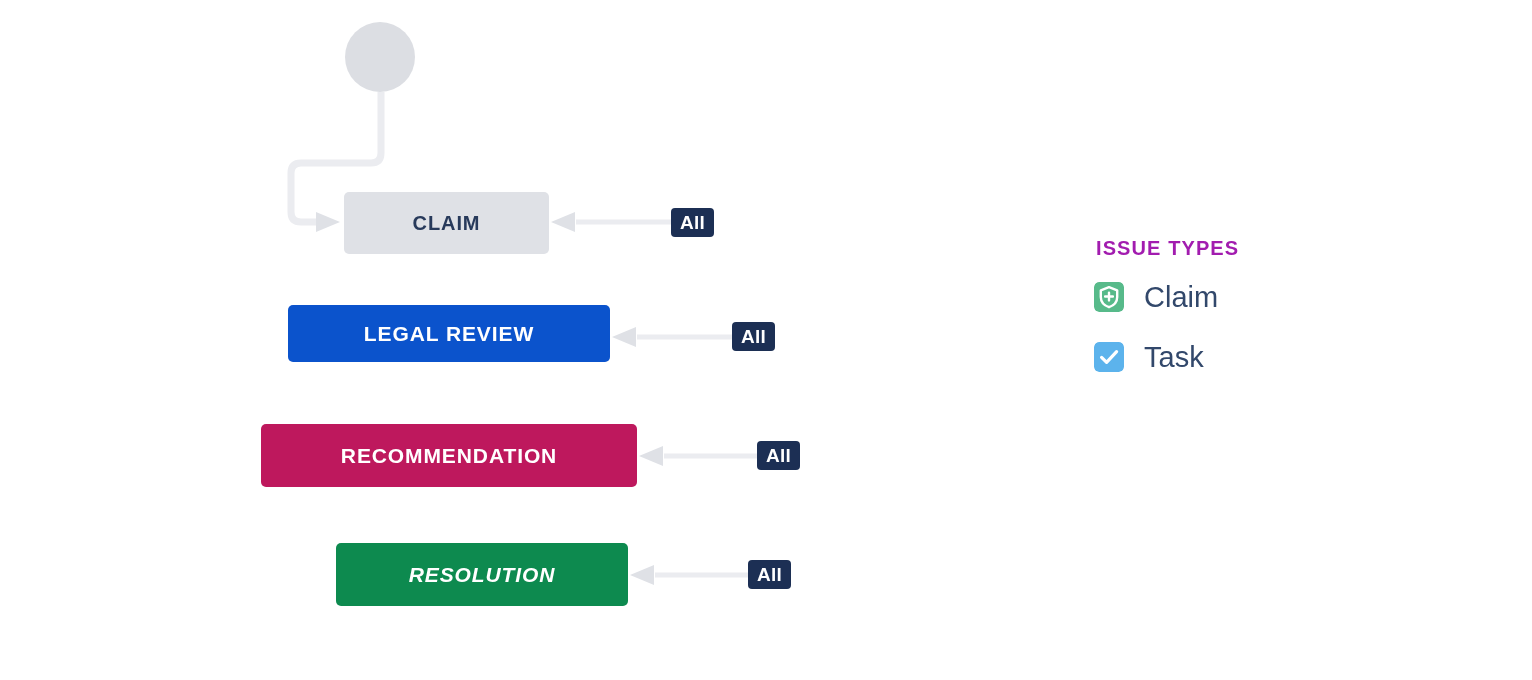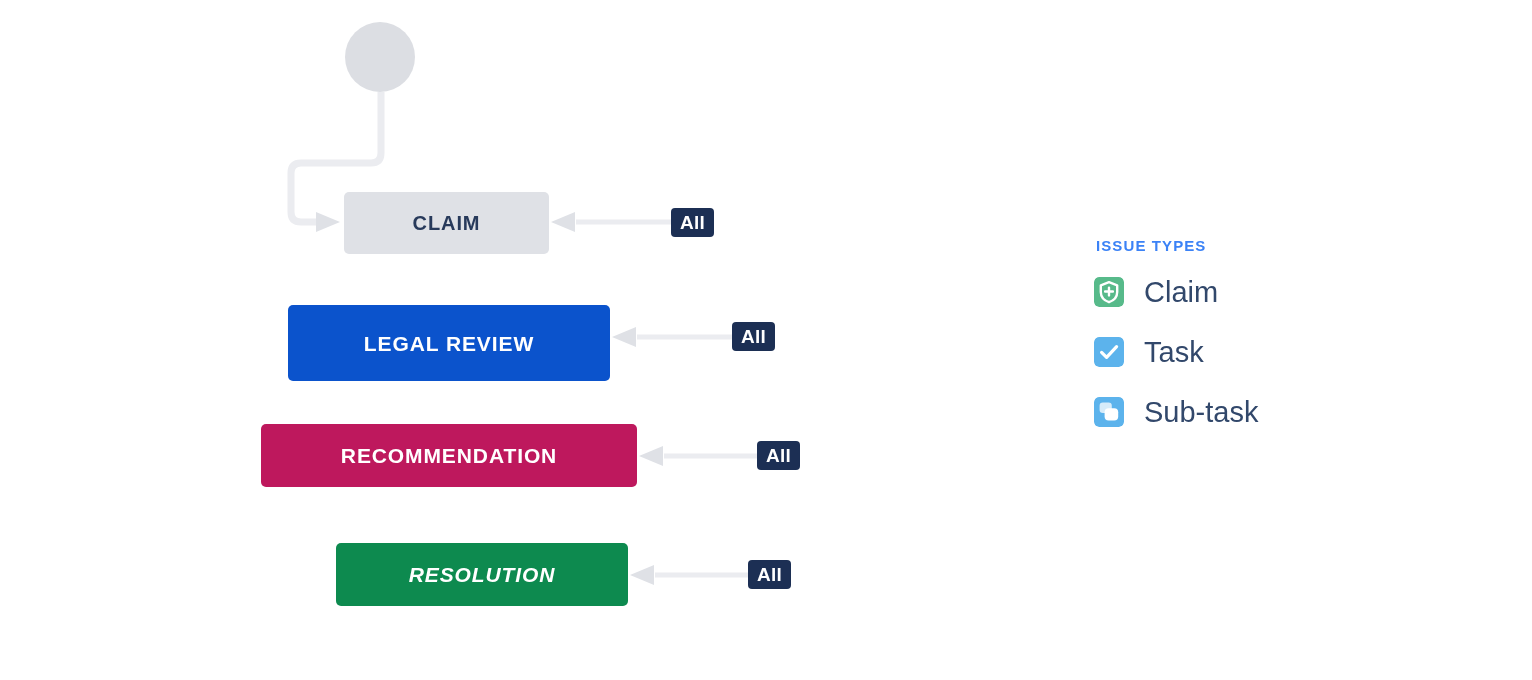--- a/index.html
+++ b/index.html
@@ -86,23 +86,23 @@
     padding: 10px 9px;
     height: 29px;
     box-sizing: border-box;
   }
 
   
   .legend {
     position: absolute;
   }
   .legend-title {
-    font-size: 15px;
+    font-size: 20px;
     letter-spacing: 1.1px;
-    color: #3b82f6;
+    color: #a21caf;
     font-weight: bold;
     margin: 0 0 22px 2px;
     line-height: 1;
   }
   .legend-row {
     display: flex;
     align-items: center;
     margin-bottom: 26px;
     height: 34px;
   }
@@ -143,21 +143,21 @@
     <line x1="748" y1="575" x2="655" y2="575" stroke="#ebecf0" stroke-width="5"></line>
     <polygon points="654,565 630,575 654,585" fill="#dfe1e6"></polygon>
   </svg>
 
   <div class="node start-circle" style="left:345px; top:22px; width:70px; height:70px;"></div>
 
   <div id="status-nodes">
       <div class="node status-grey" style="left: 344px; top: 192px; width: 205px; height: 62px; background: rgb(223, 225, 230); color: rgb(40, 58, 91); font-size: 20px;">
         <span class="node-label">CLAIM</span>
       </div>
-      <div class="node status-blue" style="left: 288px; top: 305px; width: 322px; height: 76px; background: rgb(11, 83, 204); color: rgb(255, 255, 255); font-size: 21px;">
+      <div class="node status-blue" style="left: 288px; top: 305px; width: 322px; height: 57px; background: rgb(11, 83, 204); color: rgb(255, 255, 255); font-size: 21px;">
         <span class="node-label">LEGAL REVIEW</span>
       </div>
       <div class="node status-blue" style="left: 261px; top: 424px; width: 376px; height: 63px; background: #be185d; color: rgb(255, 255, 255); font-size: 21px;">
         <span class="node-label">RECOMMENDATION</span>
       </div>
       <div class="node status-green" style="left: 336px; top: 543px; width: 292px; height: 63px; background: rgb(13, 138, 79); color: rgb(255, 255, 255); font-size: 21px;">
         <span class="node-label">RESOLUTION</span>
       </div>
     </div>
 
@@ -179,24 +179,16 @@
           </svg>
           <span class="legend-label">Claim</span>
         </div>
         <div class="legend-row">
           <svg class="legend-icon" viewBox="0 0 30 30">
             <rect x="0" y="0" width="30" height="30" rx="5" fill="#5cb3ec"></rect>
             <path d="M7.6 15.4 L12.6 20.4 L22.6 9.6" fill="none" stroke="#ffffff" stroke-width="3.2" stroke-linecap="round" stroke-linejoin="round"></path>
           </svg>
           <span class="legend-label">Task</span>
         </div>
-        <div class="legend-row">
-          <svg class="legend-icon" viewBox="0 0 30 30">
-            <rect x="0" y="0" width="30" height="30" rx="5" fill="#5cb3ec"></rect>
-            <rect x="5.6" y="5.6" width="12.2" height="10.4" rx="3.2" fill="#ffffff" opacity="0.75"></rect>
-            <rect x="10.6" y="11.2" width="13.6" height="12.4" rx="4" fill="#ffffff"></rect>
-          </svg>
-          <span class="legend-label">Sub-task</span>
-        </div>
       </div>
   </div>
 
 </div>
 
 </body></html>

